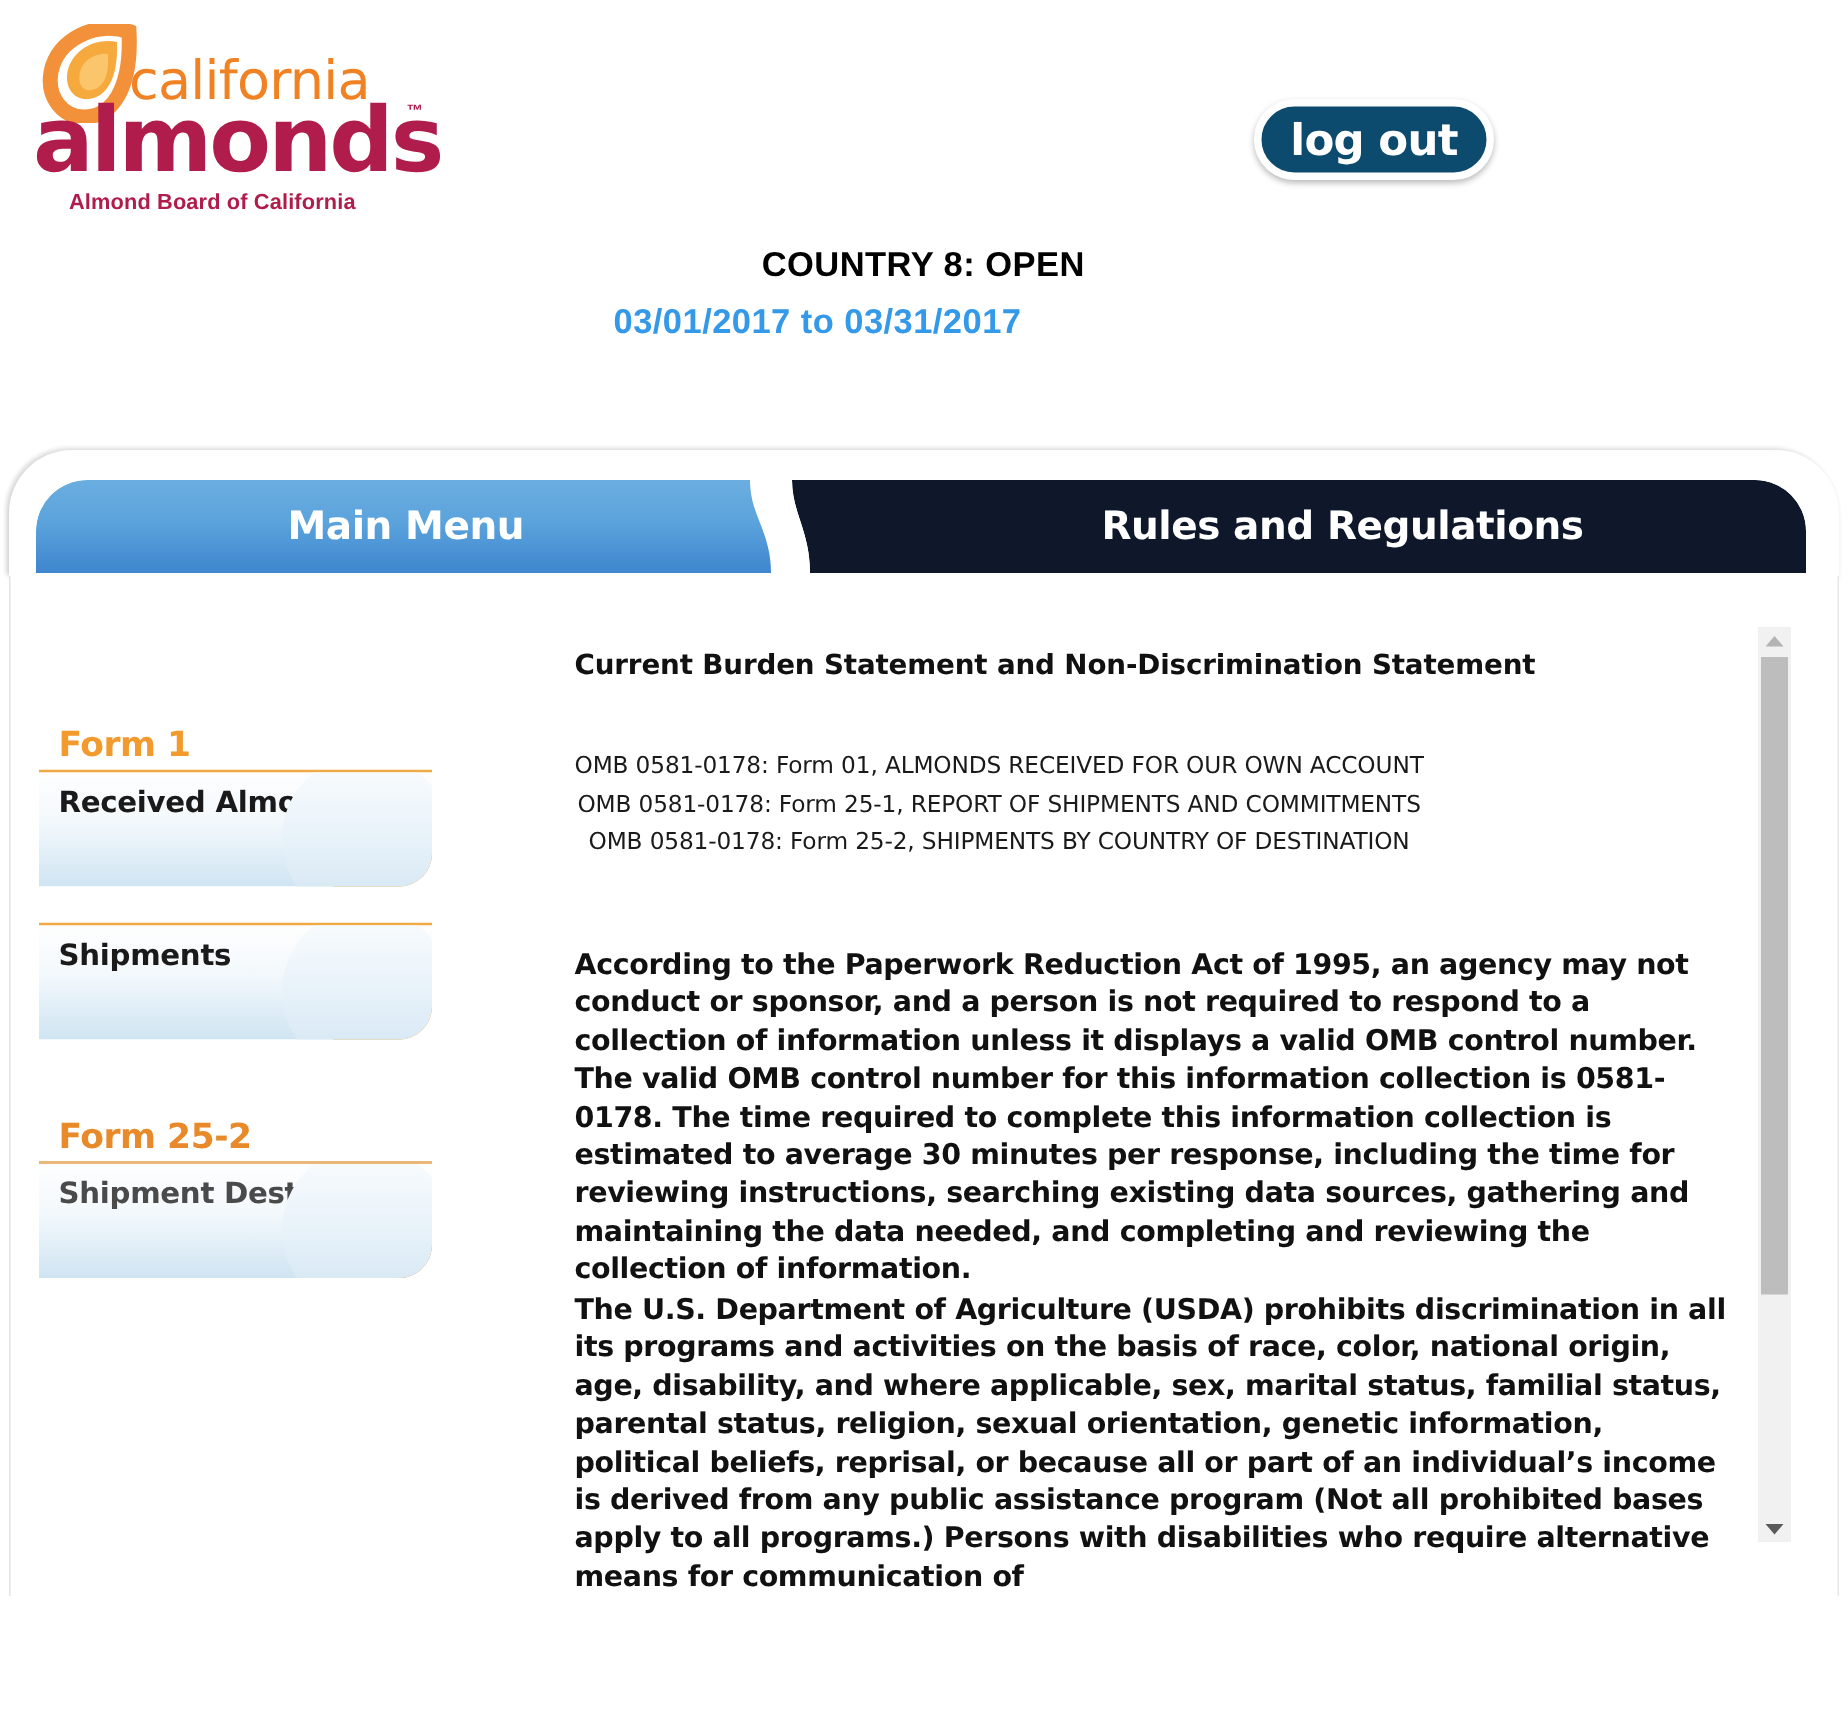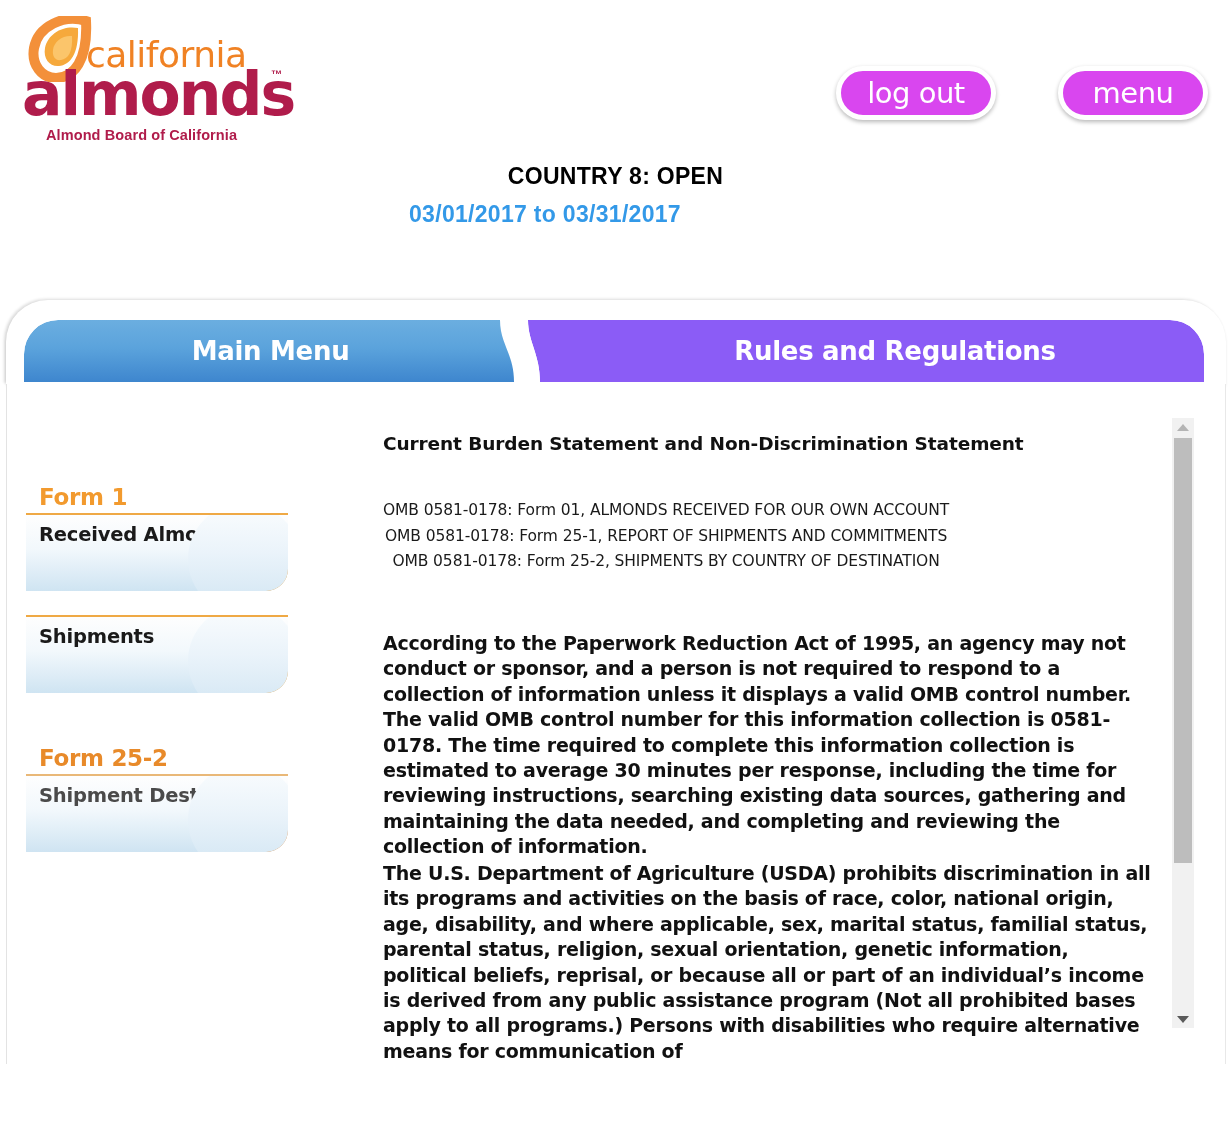--- a/index.html
+++ b/index.html
@@ -62,26 +62,26 @@
     color: #B01C4B;
     letter-spacing: 0.1px;
   }
 
   
   .pill {
     position: absolute;
     display: flex;
     align-items: center;
     justify-content: center;
-    background: #d946ef;
+    background: #0c4a6e;
     border: 5px solid #ffffff;
     border-radius: 40px;
     color: #ffffff;
     font-size: 29px;
-    font-weight: 400;
+    font-weight: 700;
     box-shadow: 0 2px 4px rgba(0,0,0,0.28);
     cursor: pointer;
     font-family: "DejaVu Sans", sans-serif;
     letter-spacing: -0.5px;
   }
   #logout-btn { left: 836px; top: 66px; width: 160px; height: 54px; }
   #menu-btn   { left: 1058px; top: 66px; width: 150px; height: 54px; }
 
   
   .period-title {
@@ -132,21 +132,21 @@
     font-family: "DejaVu Sans", sans-serif;
     letter-spacing: -0.3px;
   }
   .tab-main {
     left: 0; width: 510px;
     background: linear-gradient(180deg, #6BAEE0 0%, #5BA3DC 45%, #3E86CE 100%);
     border-radius: 34px 0 0 0;
   }
   .tab-rules {
     left: 502px; width: 678px;
-    background: #8b5cf6;
+    background: #0f172a;
     border-radius: 0 34px 0 0;
   }
   .tab-divider {
     position: absolute;
     left: 470px; top: 0;
     width: 80px; height: 62px;
     pointer-events: none;
   }
   .tab-main .tab-label { position: relative; left: -22px; margin-left: 27px; }
   .tab-rules .tab-label { position: relative; left: 30px; }
@@ -297,23 +297,20 @@
     </svg>
     <div class="logo-california">california</div>
     <div class="logo-almonds">almonds</div>
     <div class="logo-tm">™</div>
     <div class="logo-board">Almond Board of California</div>
   </div>
 
   <div class="pill" id="logout-btn">
     <span>log out</span>
   </div>
-  <div class="pill" id="menu-btn">
-    <span>menu</span>
-  </div>
 
   <div class="period-title">COUNTRY 8: OPEN</div>
   <div class="period-dates">03/01/2017 to 03/31/2017</div>
 
   <div class="tabbar-frame"></div>
   <div class="tabbar-inner">
     <div class="tab tab-main">
       <span class="tab-label">Main Menu</span>
     </div>
     <div class="tab tab-rules">

